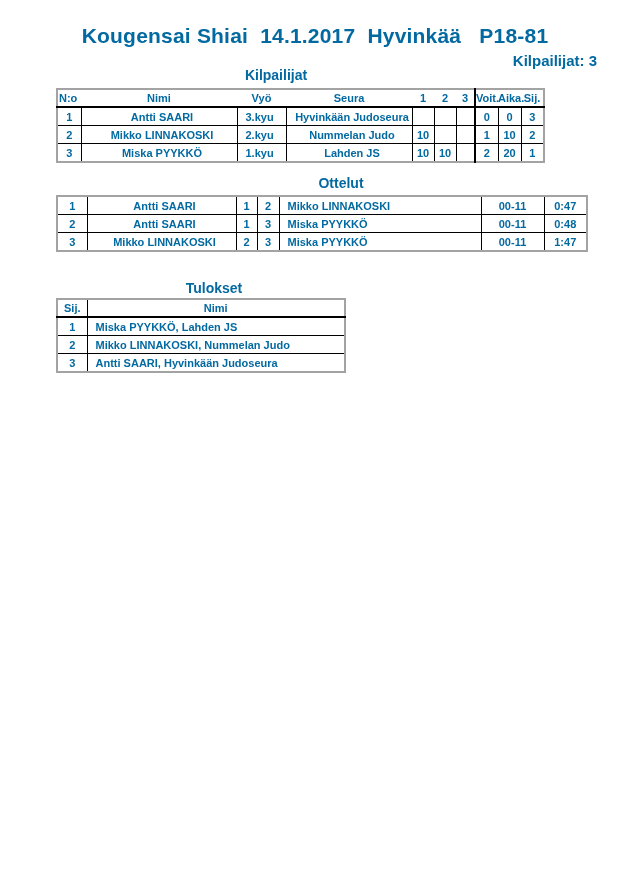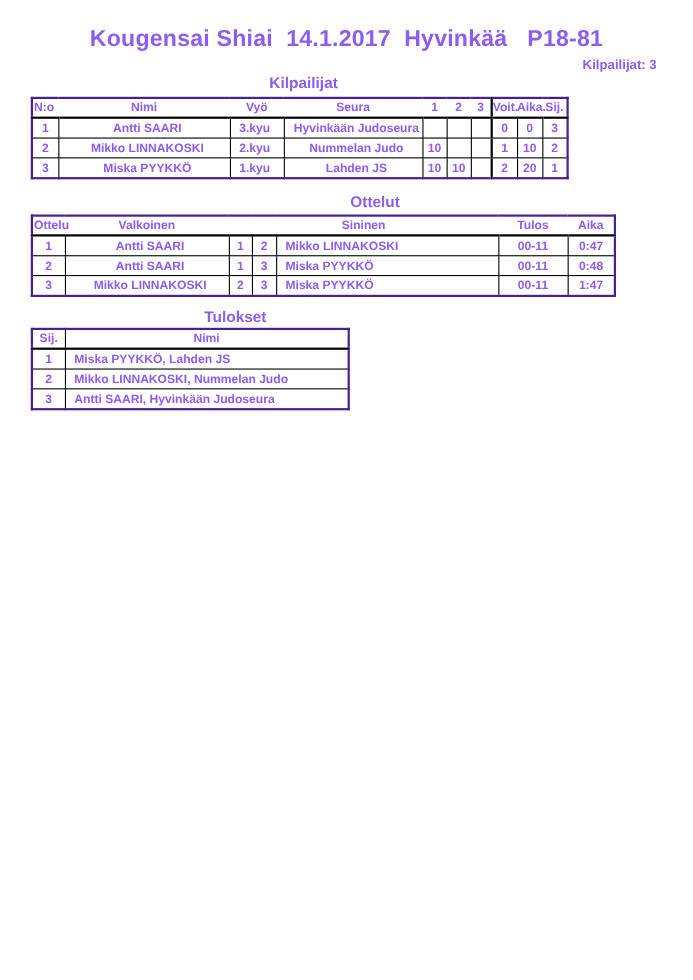--- a/index.html
+++ b/index.html
@@ -3,33 +3,33 @@
 <meta charset="utf-8">
 <style>
   html,body { margin:0; padding:0; background:#e8e8e8; }
   .page {
     position:relative;
     width:630px; height:891px;
     margin:0 auto;
     background:#ffffff;
     font-family:"Liberation Sans", sans-serif;
     font-weight:bold;
-    color:#8b5cf6;
+    color:#0369a1;
     overflow:hidden;
   }
   .doc-title {
     position:absolute; top:24px; left:0; width:630px;
     text-align:center;
     font-size:21px;
     letter-spacing:0.2px;
     white-space:pre;
   }
   .competitors-count {
     position:absolute; top:52px; right:33px;
-    font-size:12px;
+    font-size:15px;
     text-align:right;
   }
   .section-heading {
     position:absolute; left:0;
     text-align:center;
     font-size:14px;
     padding-left:37px;
   }
   #h-kilpailijat { top:67px;  width:478px; }
   #h-ottelut    { top:175px; width:608px; }
@@ -38,21 +38,21 @@
   table {
     position:absolute; left:28px;
     border-collapse:collapse;
     table-layout:fixed;
     font-size:11px;
   }
   #t-kilpailijat { top:88px;  width:487px; }
   #t-ottelut     { top:195px; width:530px; }
   #t-tulokset    { top:298px; width:288px; }
 
-  table { border:2px solid #4c1d95; }
+  table { border:2px solid #a3a3a3;margin-left:28px; }
   td {
     border:1px solid #000;
     height:17px;
     padding:0;
     vertical-align:middle;
     overflow:hidden;
     white-space:nowrap;
   }
   th {
     border:none;
@@ -154,27 +154,20 @@
     <colgroup>
       <col style="width:30px">
         <col style="width:149px">
         <col style="width:21px">
         <col style="width:22px">
       <col style="width:202px">
         <col style="width:63px">
         <col style="width:43px">
     </colgroup>
     <tbody>
-        <tr>
-      <th class="hl">Ottelu</th>
-      <th>Valkoinen</th>
-      <th colspan="3">Sininen</th>
-      <th>Tulos</th>
-      <th>Aika</th>
-    </tr>
     <tr>
       <td class="ac">1</td>
       <td class="al">Antti SAARI</td>
       <td class="ac">1</td>
       <td class="ac">2</td>
       <td class="al8">Mikko LINNAKOSKI</td>
       <td class="ac">00-11</td>
       <td class="ac">0:47</td>
     </tr>
     <tr>

